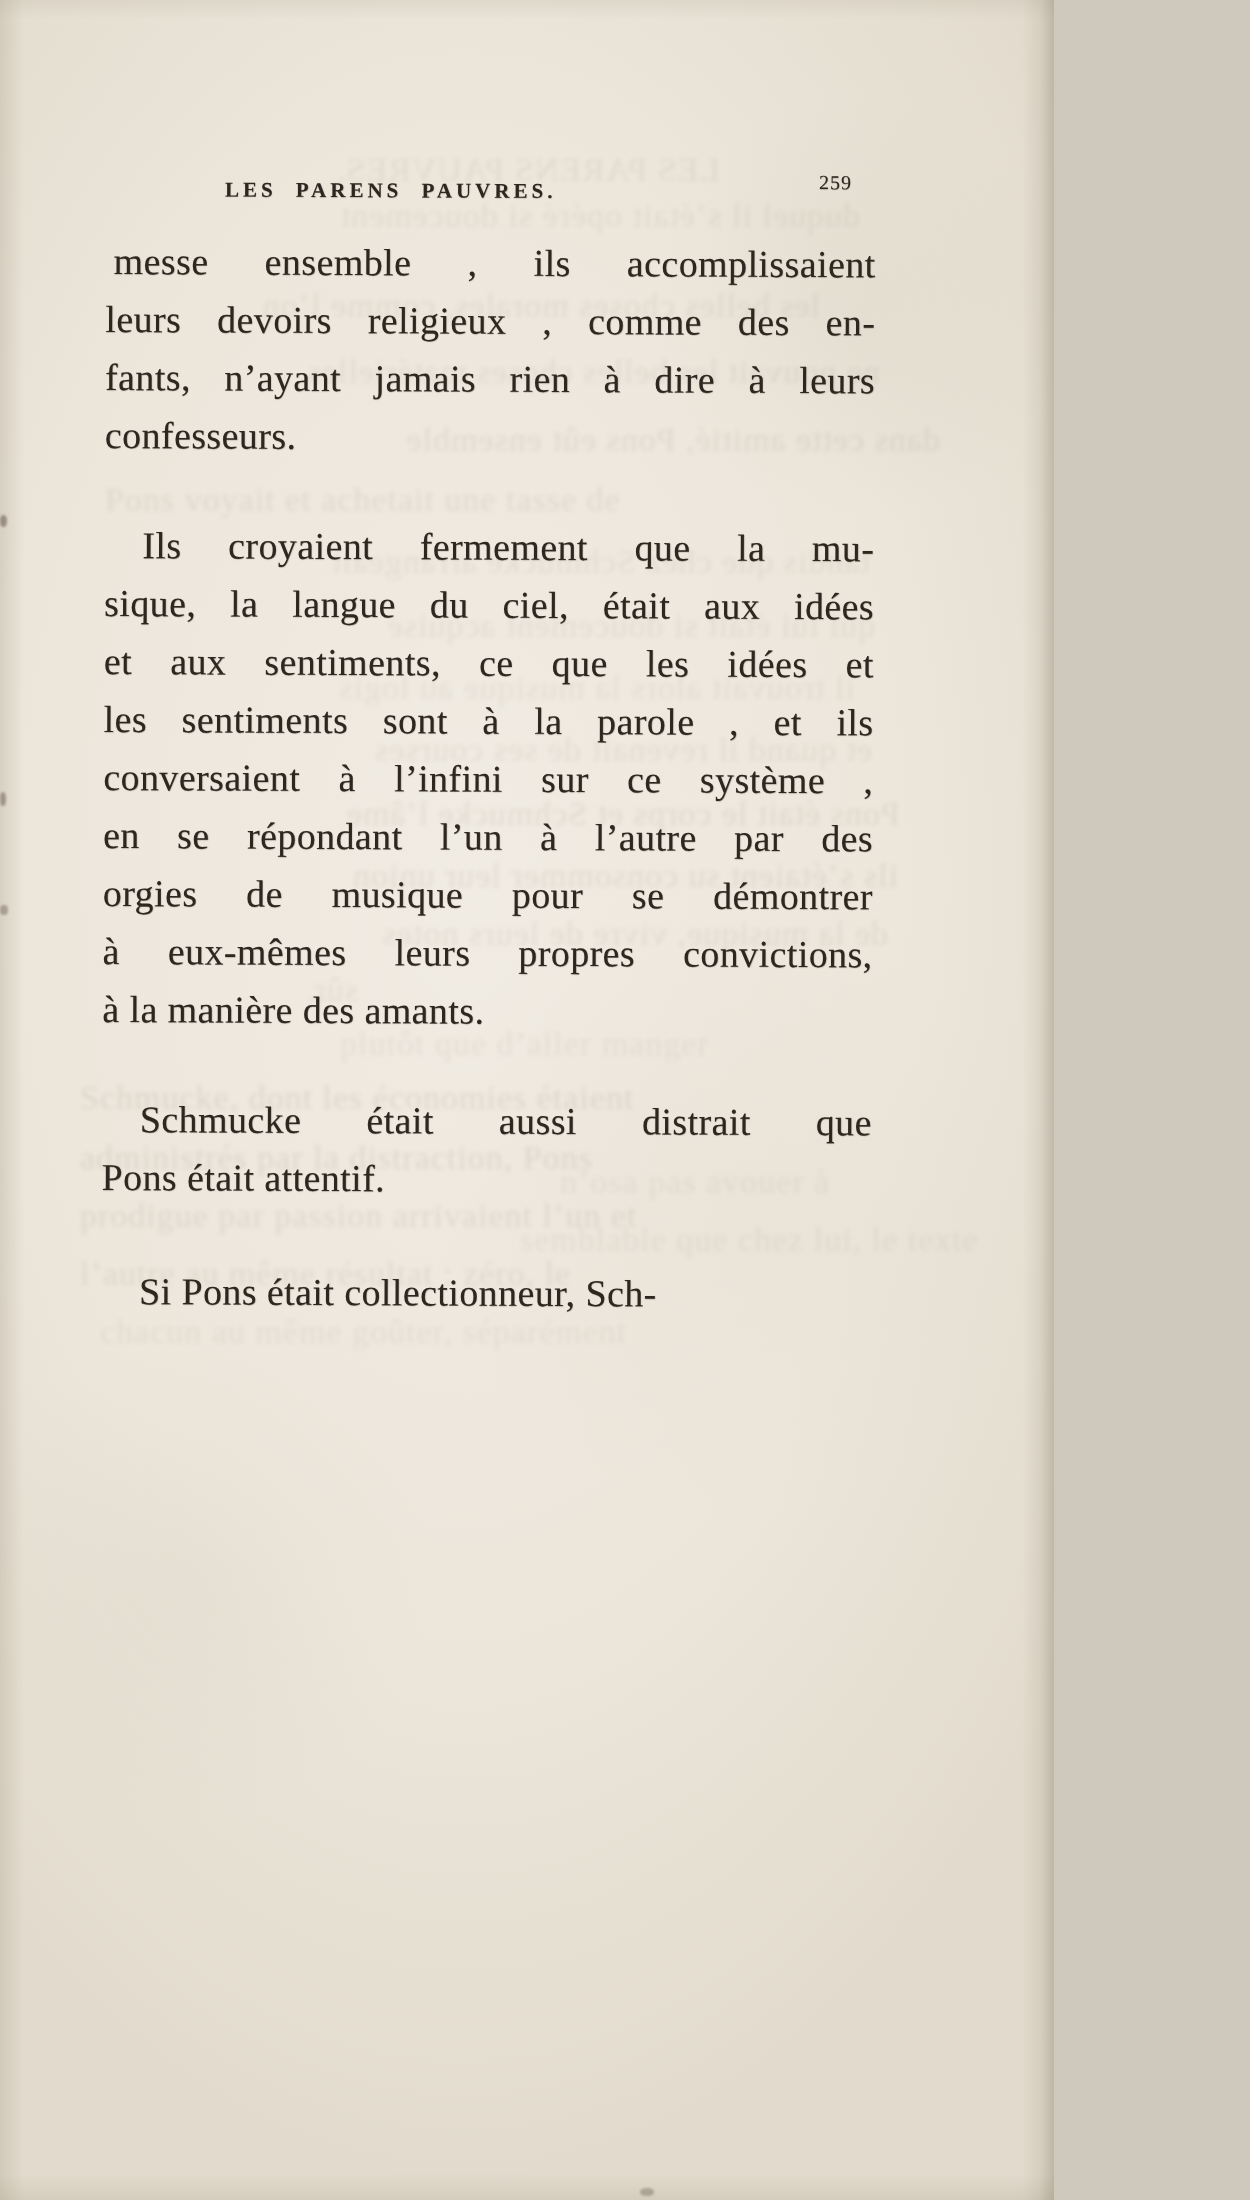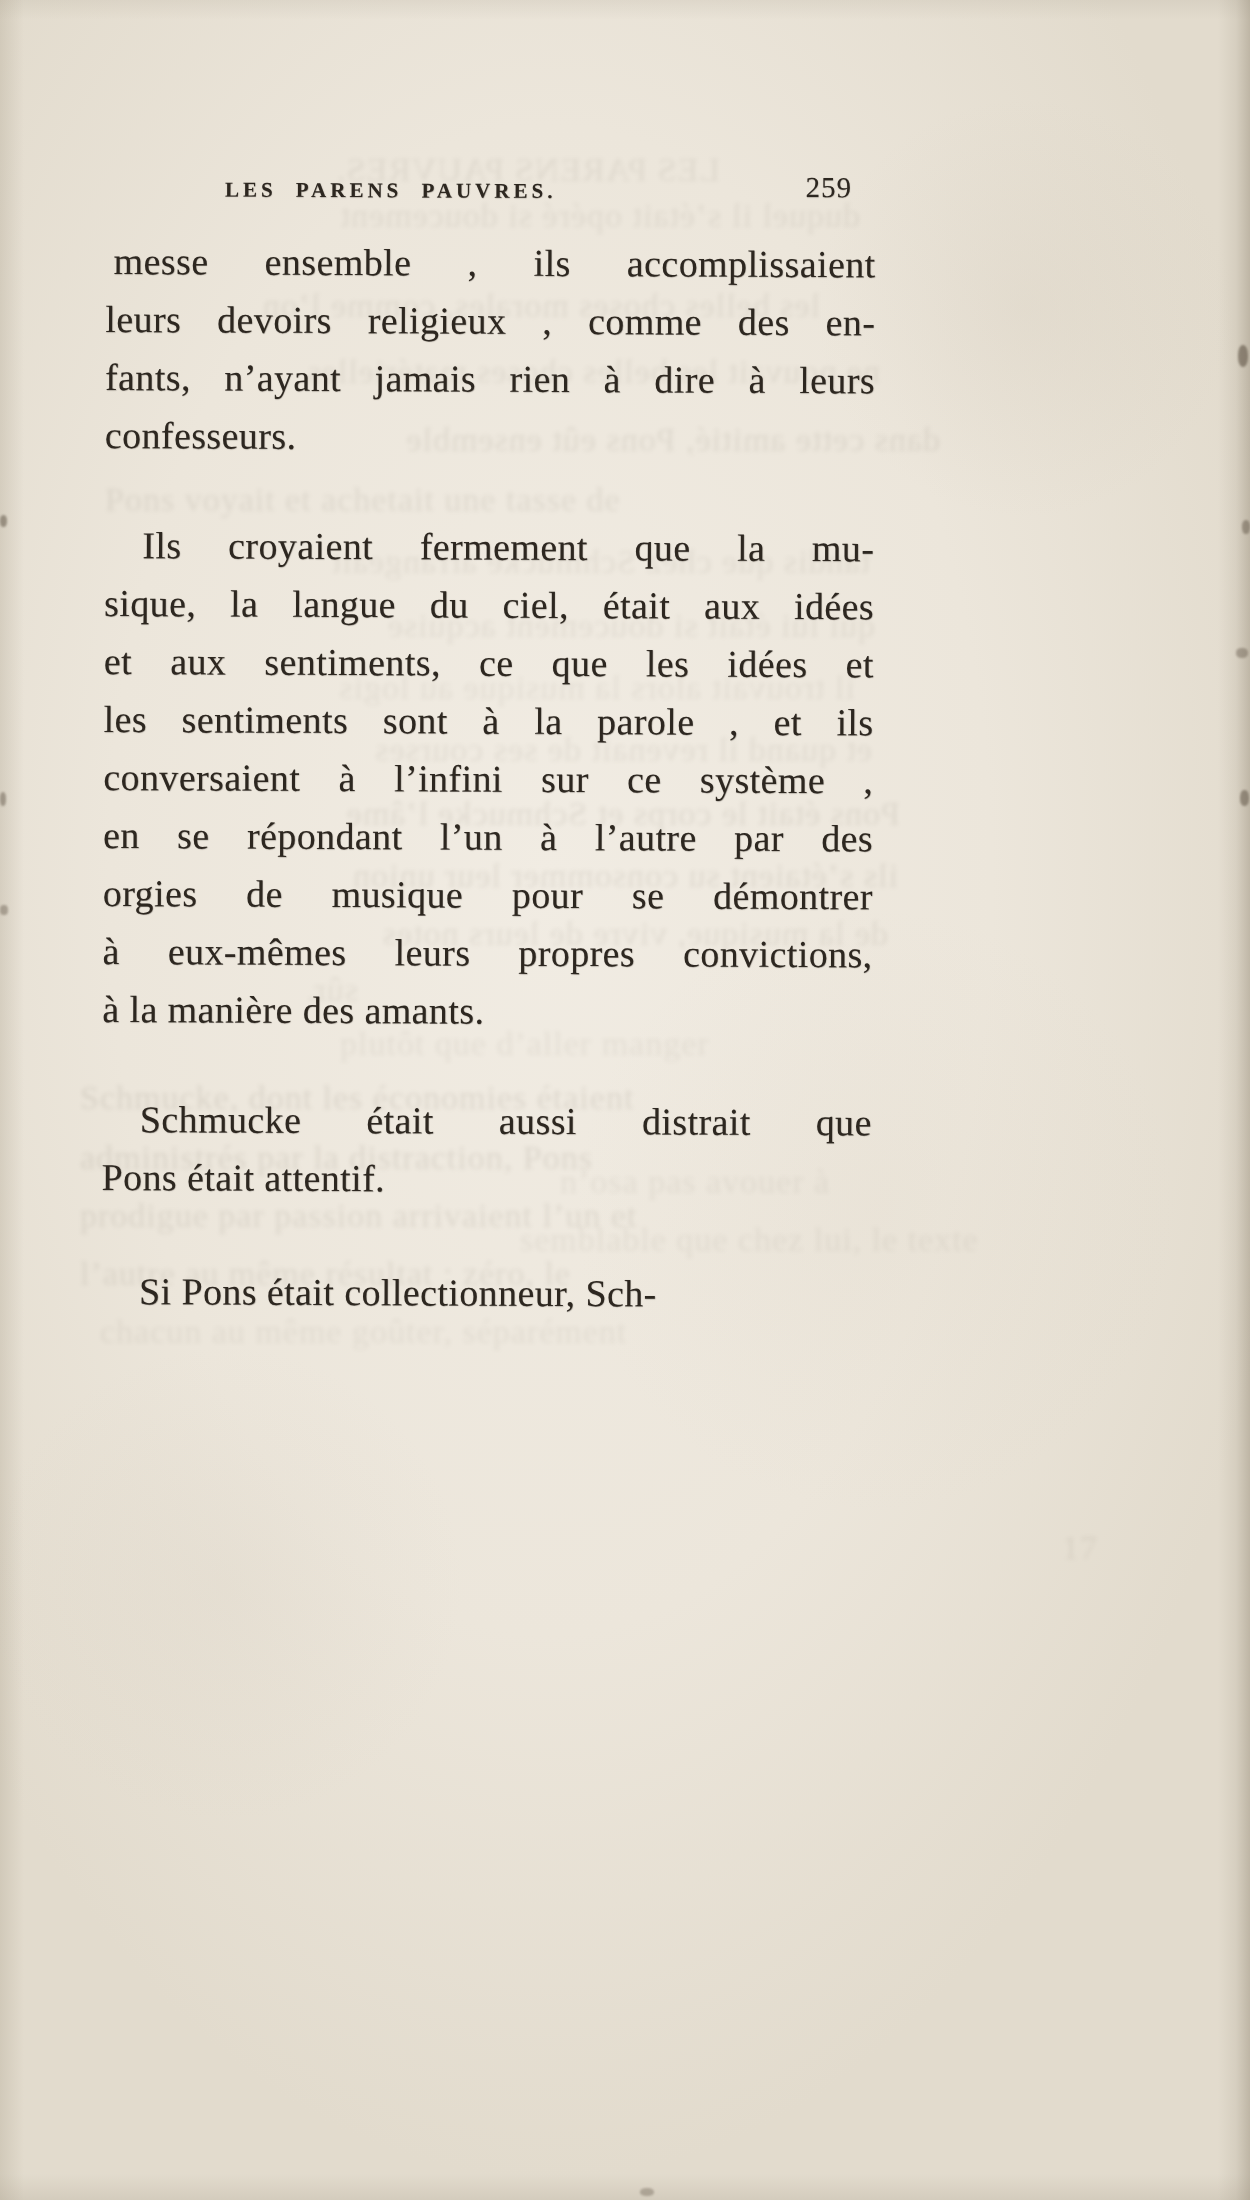--- a/index.html
+++ b/index.html
@@ -1,17 +1,17 @@
 <!DOCTYPE html>
 <html style="--paper: #f1ece3; --ink: #2d2720; --ghost-ink: #6f675a;"><head>
 <meta charset="utf-8">
 <style>
   html,body{margin:0;padding:0;background:#cfc9bd;}
   .scan{
-    position:relative;width:1250px;height:2200px;overflow:hidden;
+    position:relative;width:1054px;height:2200px;overflow:hidden;
     background:
       linear-gradient(to left,  rgba(141,130,110,0.42), rgba(141,130,110,0.14) 14px, rgba(0,0,0,0) 32px),
       linear-gradient(to right, rgba(170,160,140,0.30), rgba(0,0,0,0) 24px),
       linear-gradient(to bottom,rgba(190,182,166,0.26), rgba(0,0,0,0) 20px),
       linear-gradient(to top,   rgba(180,170,152,0.30), rgba(0,0,0,0) 26px),
       radial-gradient(circle 300px at 82% 14%, rgba(203,193,176,0.18), rgba(0,0,0,0) 70%),
       radial-gradient(circle 340px at 18% 72%, rgba(208,199,184,0.16), rgba(0,0,0,0) 70%),
       radial-gradient(circle 420px at 70% 55%, rgba(214,205,188,0.14), rgba(0,0,0,0) 72%),
       radial-gradient(ellipse 760px 1300px at 44% 40%, var(--paper,#f1ece3) 0%, #ece6db 58%, #e2dbcd 100%);
     font-family:"Liberation Serif","DejaVu Serif",serif;
@@ -26,21 +26,21 @@
   .speck{position:absolute;background:#4a3e30;border-radius:45%;filter:blur(1px);}
 
   .page{
     position:absolute;left:106px;top:168px;width:770px;
     transform:rotate(0.25deg);transform-origin:top left;
     color:var(--ink,#2d2720);
     text-shadow:0.4px 0.5px 0.9px rgba(45,38,30,0.45);
   }
   .running-head{position:relative;height:40px;margin-bottom:24px;}
   .head-title{position:absolute;left:119px;top:9px;font-size:21px;font-weight:bold;letter-spacing:4px;word-spacing:10px;}
-  .head-page{position:absolute;right:24px;top:0;font-size:29px;letter-spacing:1px;}
+  .head-page{position:absolute;right:24px;top:0;font-size:20px;letter-spacing:1px;}
 
   .text-block{font-size:38px;line-height:58px;letter-spacing:0.4px;}
   .line{text-align:justify;text-justify:inter-word;}
   .line.j{text-align-last:justify;}
   .ind{text-indent:38px;}
   .ind-sm{text-indent:8px;}
   .para + .para{margin-top:52px;}
   .para.gap-lg{margin-top:56px;}
 </style>
 </head>

